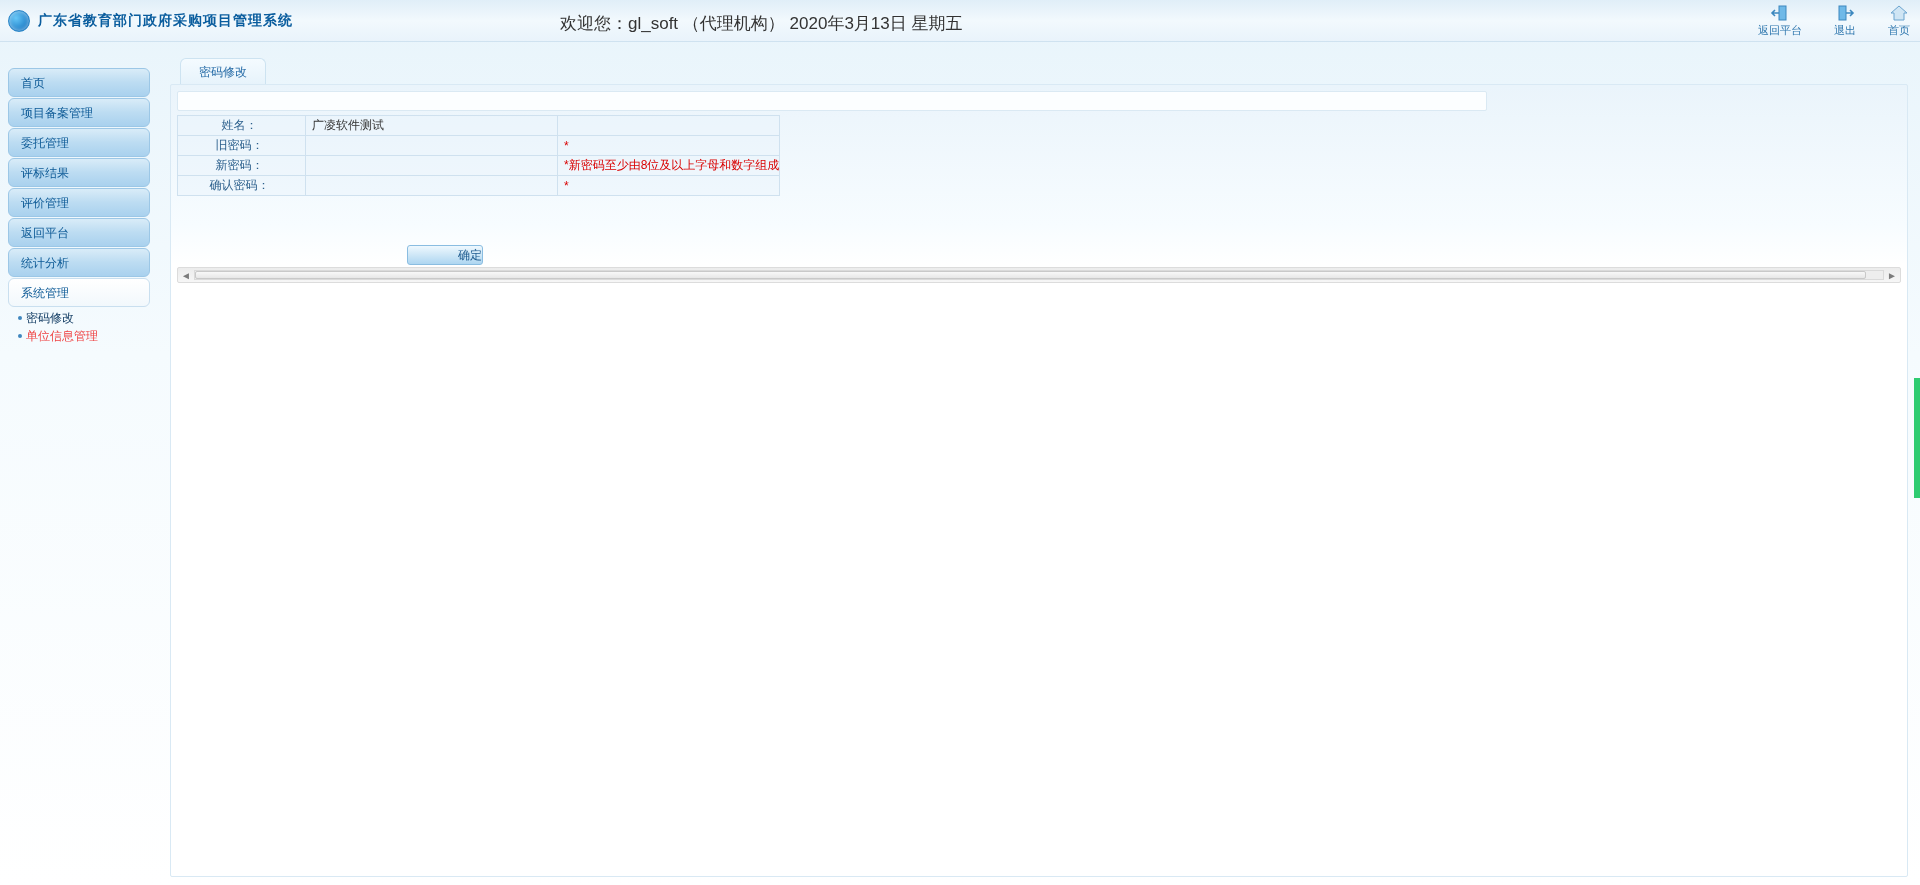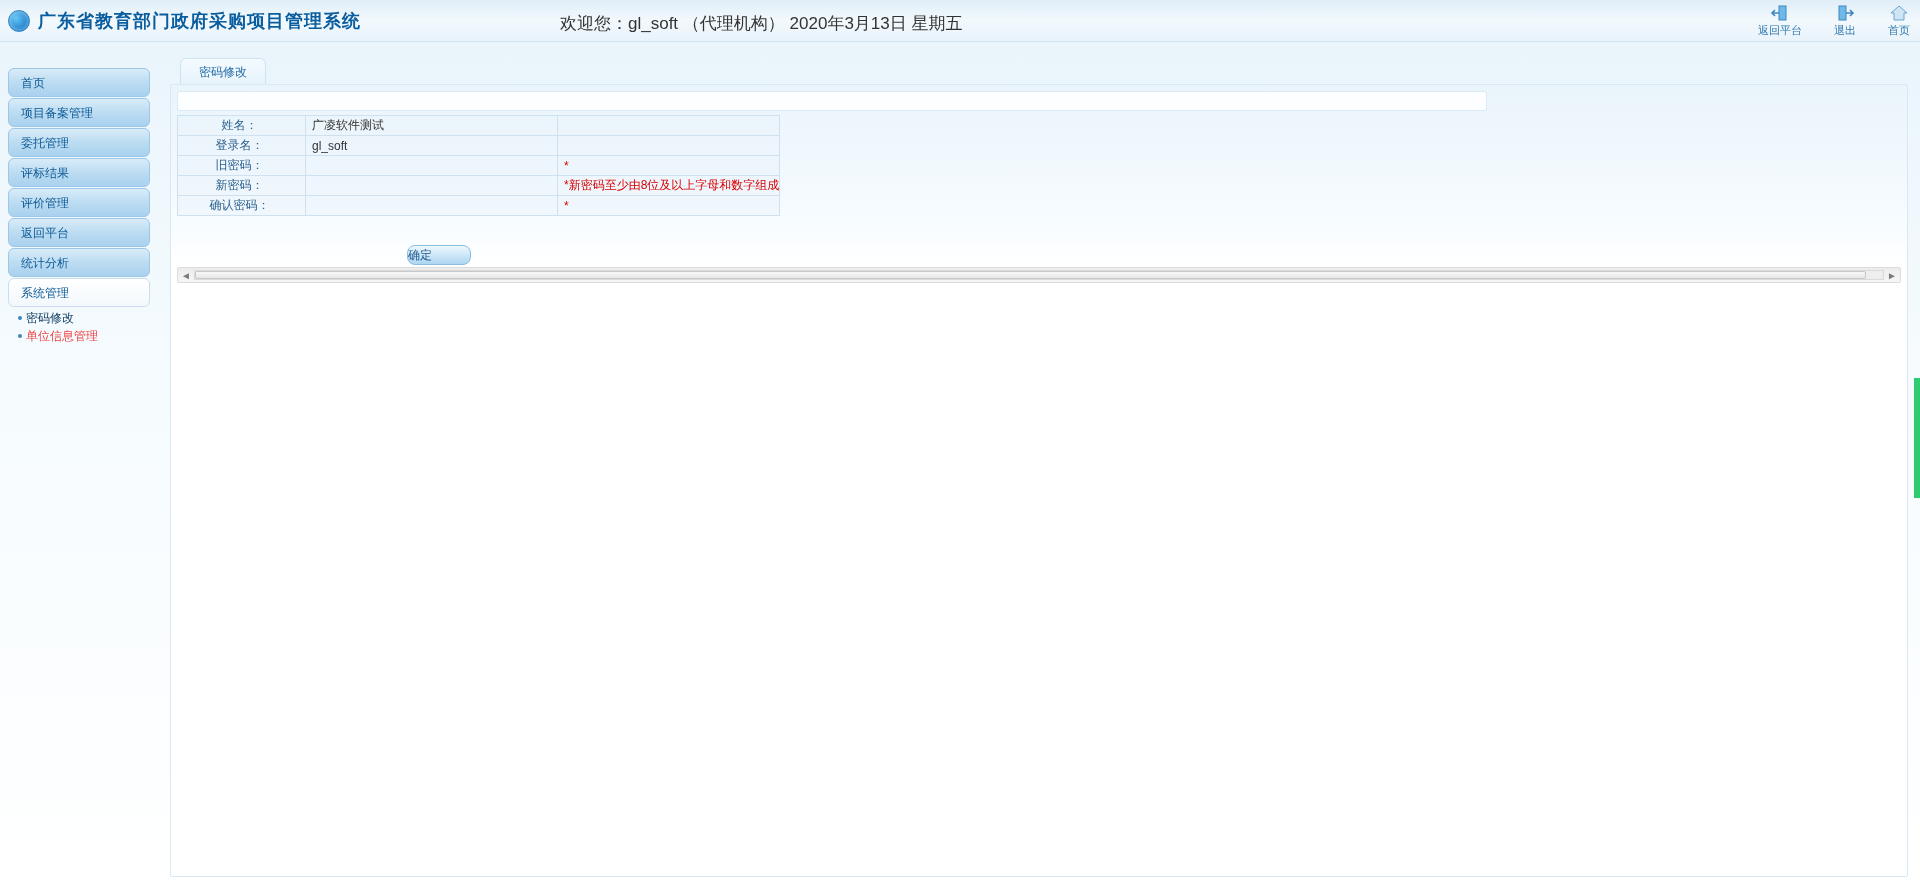--- a/index.html
+++ b/index.html
@@ -1,21 +1,21 @@
 <!DOCTYPE html>
 <html><head>
   <meta charset="utf-8">
   <style>
     *{margin:0;padding:0;box-sizing:border-box}
     body{font-family:"Microsoft YaHei",SimSun,Arial,sans-serif;font-size:12px;background:linear-gradient(to bottom,#e8f4fb 0%,#f5fbfe 40%,#ffffff 100%);width:1920px;height:885px;overflow:hidden;position:relative}
 
     
     .hdr{position:relative;height:42px;background:linear-gradient(to bottom,#e0eef8 0%,#f2f9fd 50%,#e9f3fb 100%);border-bottom:1px solid #cfe2f0;display:flex;align-items:center}
     .logo{width:22px;height:22px;margin-left:8px;border-radius:50%;background:radial-gradient(circle at 35% 35%,#65c6f7 0%,#1f7fc8 70%,#0a5a9e 100%);border:1px solid #2e88c9;box-shadow:inset 0 0 4px rgba(255,255,255,.6)}
-    .title{margin-left:8px;color:#0a5d9e;font-size:18px;font-weight:bold;letter-spacing:1px}
+    .title{margin-left:8px;color:#0a5d9e;font-size:14px;font-weight:bold;letter-spacing:1px}
     .welcome{position:absolute;left:560px;top:12px;color:#333;font-size:17px}
     .hdr-actions{position:absolute;right:10px;top:4px;display:flex;gap:32px}
     .hdr-act{display:flex;flex-direction:column;align-items:center;cursor:pointer;color:#2f77ae;font-size:11px}
     .hdr-act svg{margin-bottom:1px}
 
     
     .nav{position:absolute;left:8px;top:68px;width:142px}
     .nav-item{height:29px;line-height:29px;padding-left:12px;margin-bottom:1px;color:#0d5a96;font-size:12px;cursor:pointer;border-radius:6px;background:linear-gradient(to bottom,#d9ecf8 0%,#bcdcf2 50%,#a9d1ee 100%);border:1px solid #9cc7e6}
     .nav-item.active{background:linear-gradient(to bottom,#ffffff 0%,#f2f8fc 100%);border:1px solid #c9dfef}
     .sub{margin-top:2px;padding-left:10px}
@@ -31,21 +31,21 @@
     .white-band{position:absolute;left:6px;top:6px;right:420px;height:20px;background:rgba(255,255,255,.85);border:1px solid #dae9f3;border-radius:2px}
 
     table.form{position:absolute;left:6px;top:30px;right:6px;border-collapse:collapse;background:transparent}
     table.form td{border:1px solid #cfe1ef;height:20px;font-size:12px;background:rgba(234,244,251,.5)}
     td.lbl{width:128px;text-align:center;padding-right:4px;color:#2b5f8c}
     td.inp{width:252px;padding-left:6px;color:#333}
     td.tip{padding-left:6px;color:#d90000}
     input.pw{width:100%;height:16px;border:none;background:transparent;outline:none;font-size:12px}
 
     .btn-row{position:absolute;left:6px;top:158px;right:6px;height:24px}
-    .btn{position:absolute;left:230px;top:2px;width:64px;height:20px;line-height:18px;border:1px solid #8abde1;border-radius:8px;background:linear-gradient(to bottom,#eef8fe 0%,#cbe5f6 55%,#aed6f1 100%);color:#1d5a8e;font-size:12px;text-align:left;cursor:pointer}
+    .btn{position:absolute;left:230px;top:2px;width:76px;height:20px;line-height:18px;border:1px solid #8abde1;border-radius:3px;background:linear-gradient(to bottom,#eef8fe 0%,#cbe5f6 55%,#aed6f1 100%);color:#1d5a8e;font-size:12px;text-align:right;cursor:pointer}
 
     .hscroll{position:absolute;left:6px;bottom:4px;right:6px;height:16px;background:linear-gradient(to bottom,#ececec,#f6f6f6);border:1px solid #dcdcdc;border-radius:2px;display:flex;align-items:center}
     .hscroll .arrow{width:16px;height:14px;display:flex;align-items:center;justify-content:center;color:#7b7b7b;font-size:10px;cursor:pointer}
     .hscroll .track{flex:1;height:10px;background:#eee;border:1px solid #dadada;position:relative}
     .hscroll .thumb{position:absolute;left:0;top:0;bottom:0;width:99%;background:linear-gradient(to bottom,#f8f8f8,#e7e7e7);border:1px solid #c9c9c9;border-radius:2px}
 
     .edge{position:absolute;right:0;top:378px;width:6px;height:120px;background:#2ecc71}
   </style>
 </head>
 <body>
@@ -103,25 +103,20 @@
   <div class="white-band"></div>
 
   <table class="form">
     <tbody>
         <tr>
       <td class="lbl">姓名：</td>
       <td class="inp">广凌软件测试</td>
       <td class="tip"></td>
     </tr>
     <tr>
-      <td class="lbl">登录名：</td>
-      <td class="inp">gl_soft</td>
-      <td class="tip"></td>
-    </tr>
-    <tr>
       <td class="lbl">旧密码：</td>
       <td class="inp"><input class="pw" type="password" value="" style=""></td>
       <td class="tip">*</td>
     </tr>
     <tr>
       <td class="lbl">新密码：</td>
       <td class="inp"><input class="pw" type="password" value="" style=""></td>
       <td class="tip">*新密码至少由8位及以上字母和数字组成</td>
     </tr>
     <tr>

